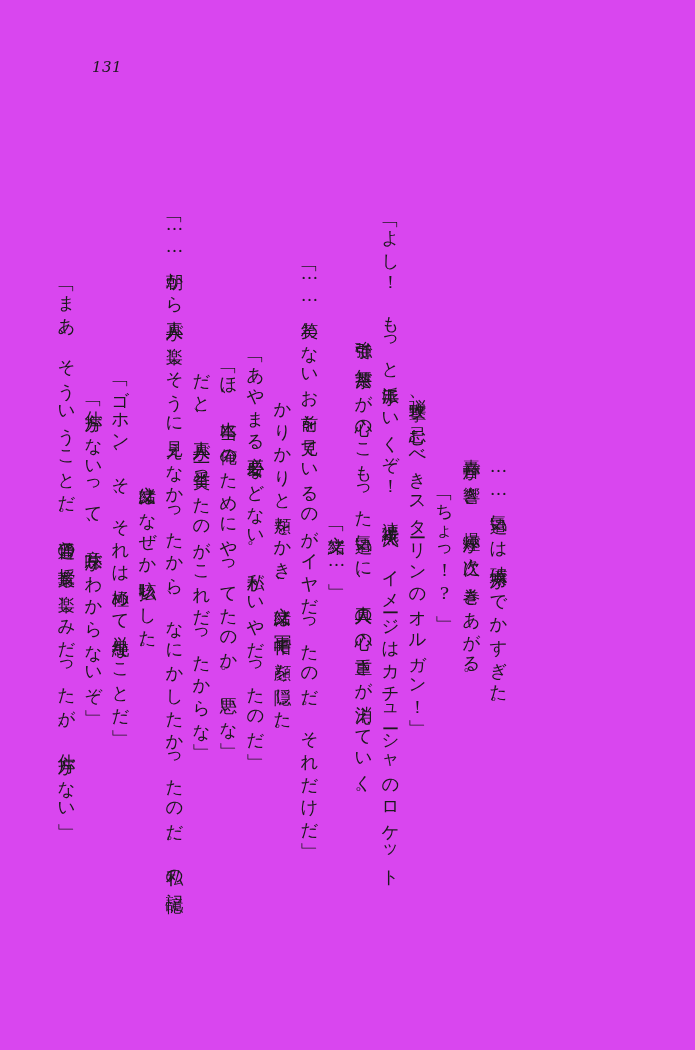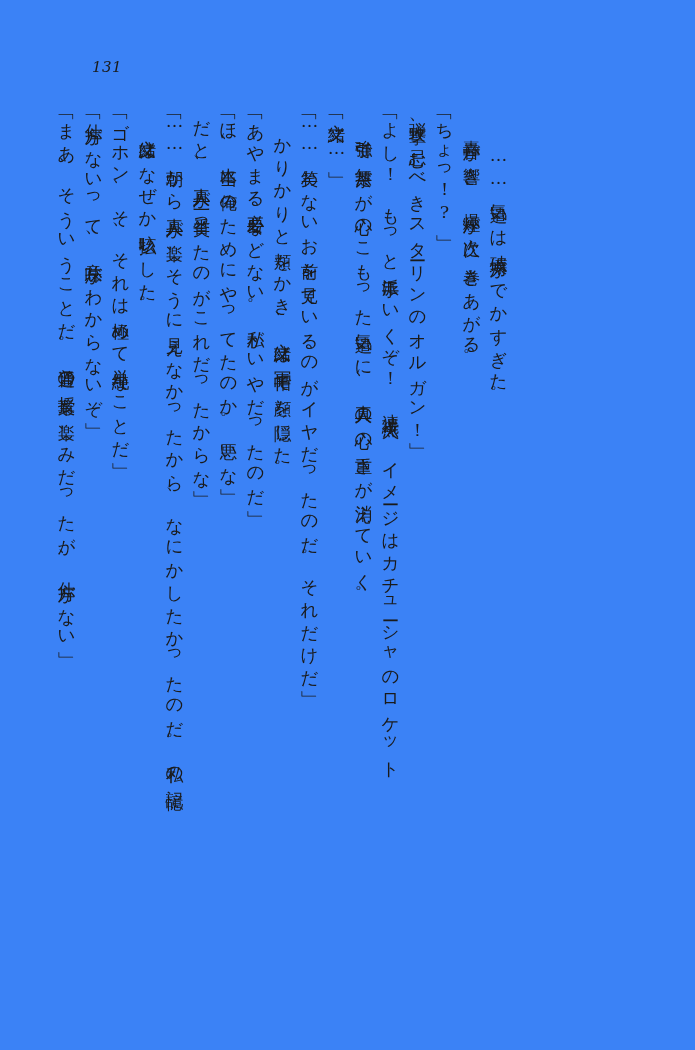--- a/index.html
+++ b/index.html
@@ -11,21 +11,22 @@
     width: 695px;
     height: 1050px;
     position: relative;
     font-family: "DejaVu Serif", "Liberation Serif", serif;
     color: #1a1a1a;
     overflow: hidden;
   }
   .page {
     position: absolute;
     inset: 0;
-    background: #3b82f6;
+    background: #d946ef;
+    text-align: center;
   }
   .page-number {
     position: absolute;
     top: 58px;
     left: 92px;
     font-size: 15px;
     font-style: italic;
     font-family: "DejaVu Serif", "Liberation Serif", serif;
     color: #1a1a1a;
     letter-spacing: 0.5px;

